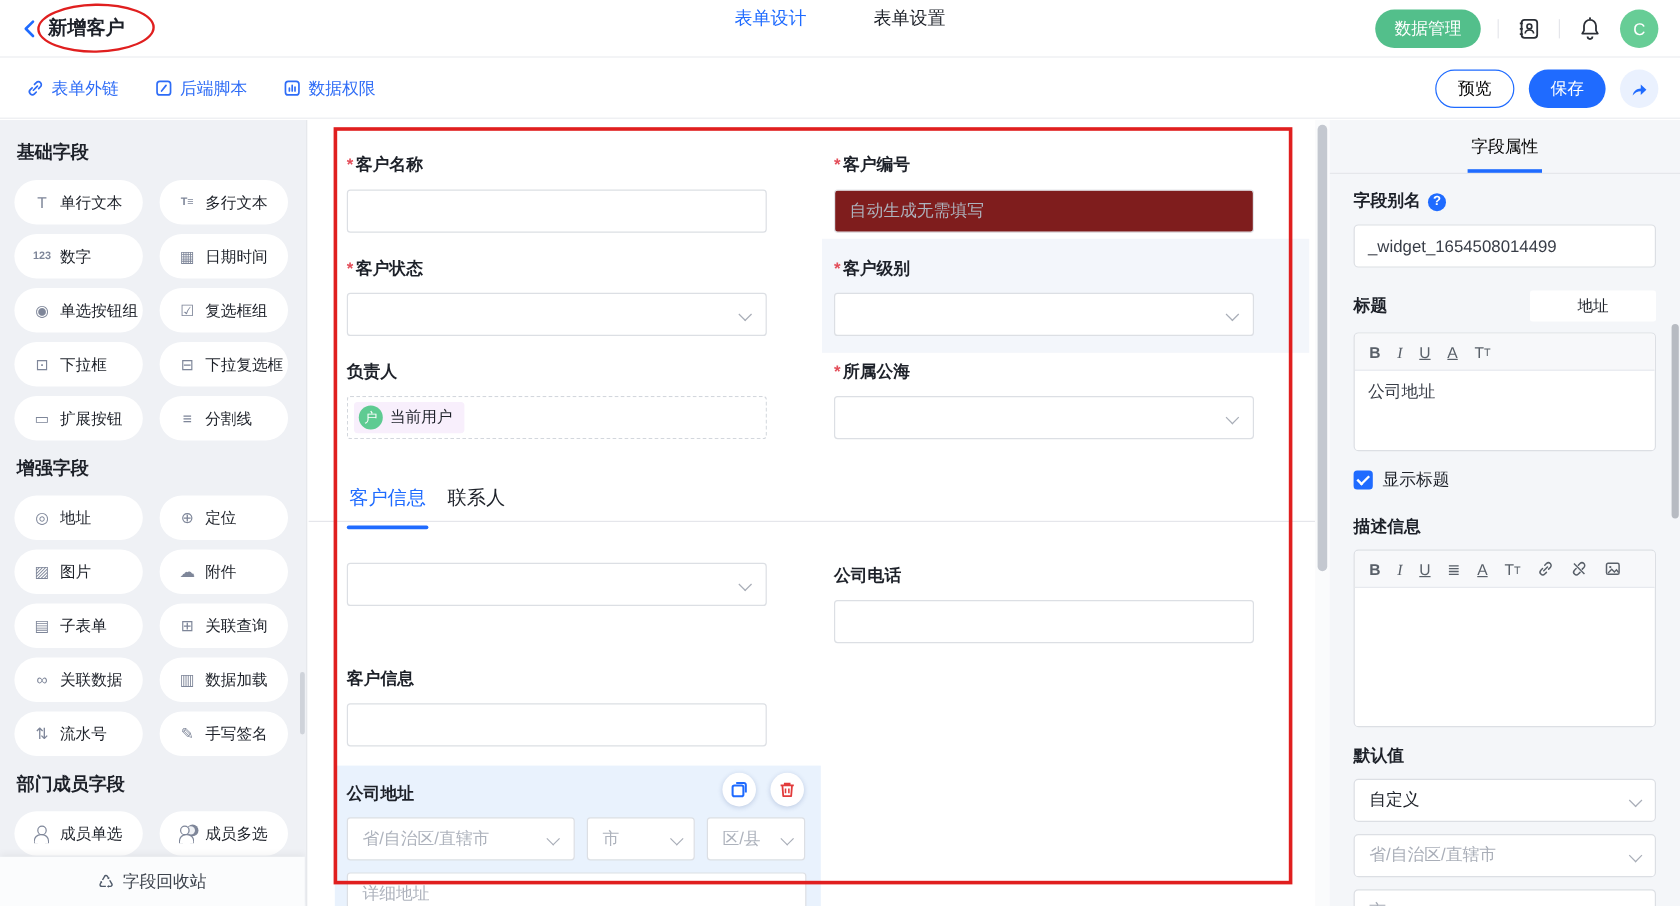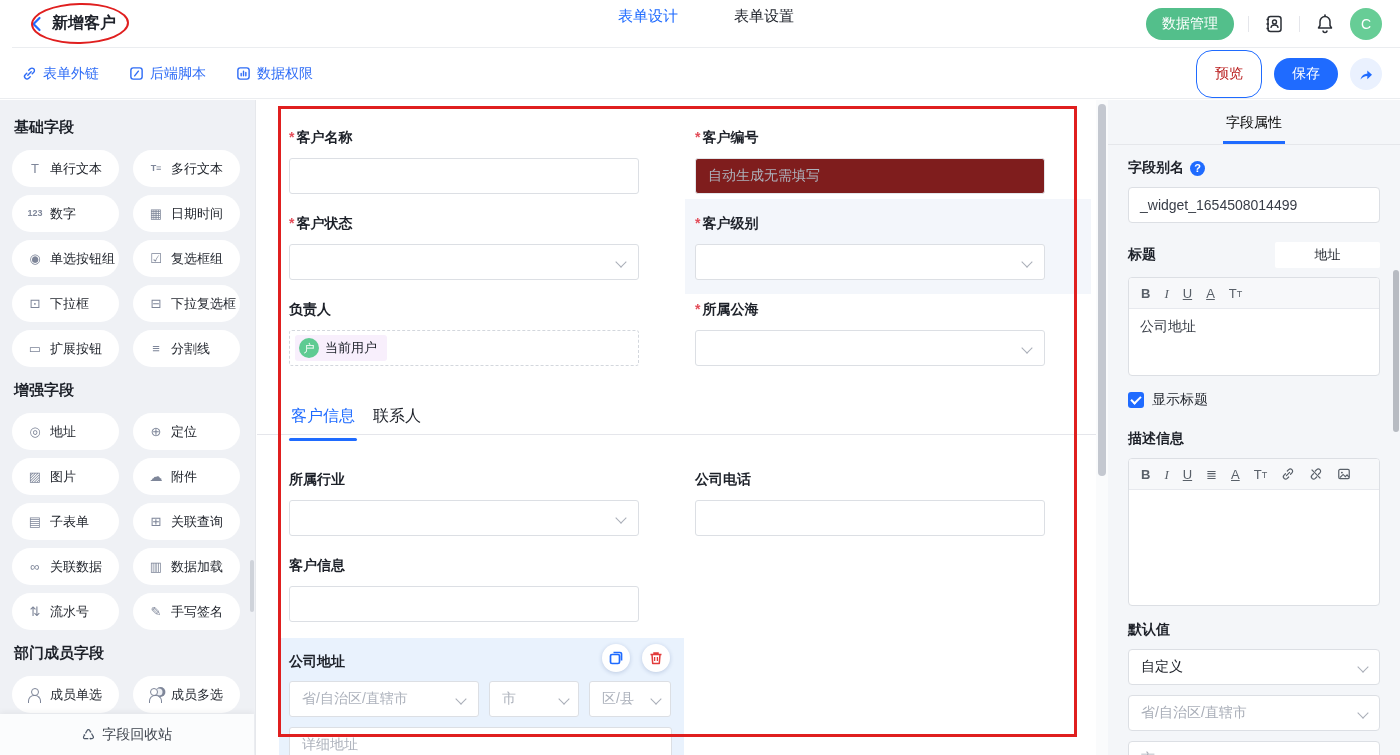--- a/index.html
+++ b/index.html
@@ -1,41 +1,41 @@
 <!DOCTYPE html>
 <html><head>
 <meta charset="utf-8">
 <style>
   * { margin:0; padding:0; box-sizing:border-box; }
   html,body { width:1400px; height:755px; overflow:hidden; }
   body { font-family:"Liberation Sans","DejaVu Sans",sans-serif; background:#fff; color:#1d2129; position:relative; }
   #app { position:absolute; inset:0; width:1400px; height:755px; overflow:hidden; }
 
   
-  #hdr1 { position:absolute; top:0; left:12px; right:0; height:48px; background:#fff; border-bottom:1px solid #ebedf0; display:flex; align-items:center; z-index:5; }
+  #hdr1 { position:absolute; top:0; left:0; right:0; height:48px; background:#fff; border-bottom:1px solid #ebedf0; display:flex; align-items:center; z-index:5; }
   .back-wrap { display:flex; align-items:center; padding-left:16px; }
   .back-ic { width:18px; height:18px; margin-right:6px; cursor:pointer; }
   .hdr-title { font-size:16px; font-weight:bold; color:#1d2129; }
   .hdr-tabs { position:absolute; left:0; right:0; top:0; height:48px; display:flex; justify-content:center; gap:56px; align-items:center; pointer-events:none; }
   .hdr-tab { position:relative; height:64px; line-height:48px; font-size:15px; color:#1d2129; cursor:pointer; pointer-events:auto; }
   .hdr-tab.active { color:#1f6bff; }
   .hdr-tab.active:after { content:""; position:absolute; left:0; right:0; bottom:0; height:3px; background:#1f6bff; border-radius:2px; }
   .hdr-right { margin-left:auto; display:flex; align-items:center; gap:14px; padding-right:18px; }
   .btn-green { background:#53bf8b; color:#fff; font-size:14px; height:32px; padding:0 16px; border-radius:16px; display:flex; align-items:center; cursor:pointer; }
   .vdiv { width:1px; height:16px; background:#e5e6eb; }
   .hdr-ic { width:22px; height:22px; cursor:pointer; }
   .avatar { width:32px; height:32px; border-radius:50%; background:#67cd96; color:#fff; font-size:14px; display:flex; align-items:center; justify-content:center; cursor:pointer; }
 
   
   #hdr2 { position:absolute; top:49px; left:0; right:0; height:50px; background:#fff; border-bottom:1px solid #ebedf0; display:flex; align-items:center; z-index:5; }
   .sub-links { display:flex; align-items:center; gap:30px; padding-left:22px; }
   .sub-link { display:flex; align-items:center; gap:6px; color:#2e6cf6; font-size:14px; cursor:pointer; }
   .sub-link svg { width:15px; height:15px; }
   .sub-right { margin-left:auto; display:flex; align-items:center; gap:12px; padding-right:18px; }
-  .btn-outline { height:48px; padding:0 18px; border:1px solid #1f6bff; color:#b91c1c; border-radius:16px; font-size:14px; display:flex; align-items:center; background:#fff; cursor:pointer; }
+  .btn-outline { height:32px; padding:0 18px; border:1px solid #1f6bff; color:#000000; border-radius:16px; font-size:14px; display:flex; align-items:center; background:#fff; cursor:pointer; }
   .btn-primary { height:32px; padding:0 18px; background:#1f6bff; color:#fff; border-radius:16px; font-size:14px; display:flex; align-items:center; cursor:pointer; }
   .btn-share { width:32px; height:32px; border-radius:50%; background:#eaf1fe; display:flex; align-items:center; justify-content:center; cursor:pointer; }
 
   
   #sidebar { position:absolute; top:100px; left:0; bottom:0; width:256px; background:#eff1f5; overflow:hidden; border-right:1px solid #e6e8ec; }
   .sb-inner { padding:16px 12px 0 12px; }
   .sb-title { font-size:15px; font-weight:bold; color:#1d2129; margin:2px 0 13px 2px; }
   .sb-sec { margin-bottom:14px; }
   .sb-grid { display:grid; grid-template-columns:107px 107px; column-gap:14px; row-gap:8px; }
   .pill { height:37px; background:#fff; border-radius:19px; display:flex; align-items:center; padding-left:13px; font-size:13px; color:#1d2129; cursor:grab; }
@@ -364,23 +364,20 @@
         </div>
       </div>
 
     <div id="cv-tabs">
       <div class="cv-tab active">客户信息</div>
       <div class="cv-tab">联系人</div>
     </div>
 
     <div id="cv-tabfields" class="cv-grid">
         <div class="cell">
-          <div class="flabel">
-            <span>所属行业</span>
-          </div>
           <div class="ctrl">
             <span class="chv"></span>
           </div>
         </div>
         <div class="cell">
           <div class="flabel">
             <span>公司电话</span>
           </div>
           <div class="ctrl"></div>
         </div>

